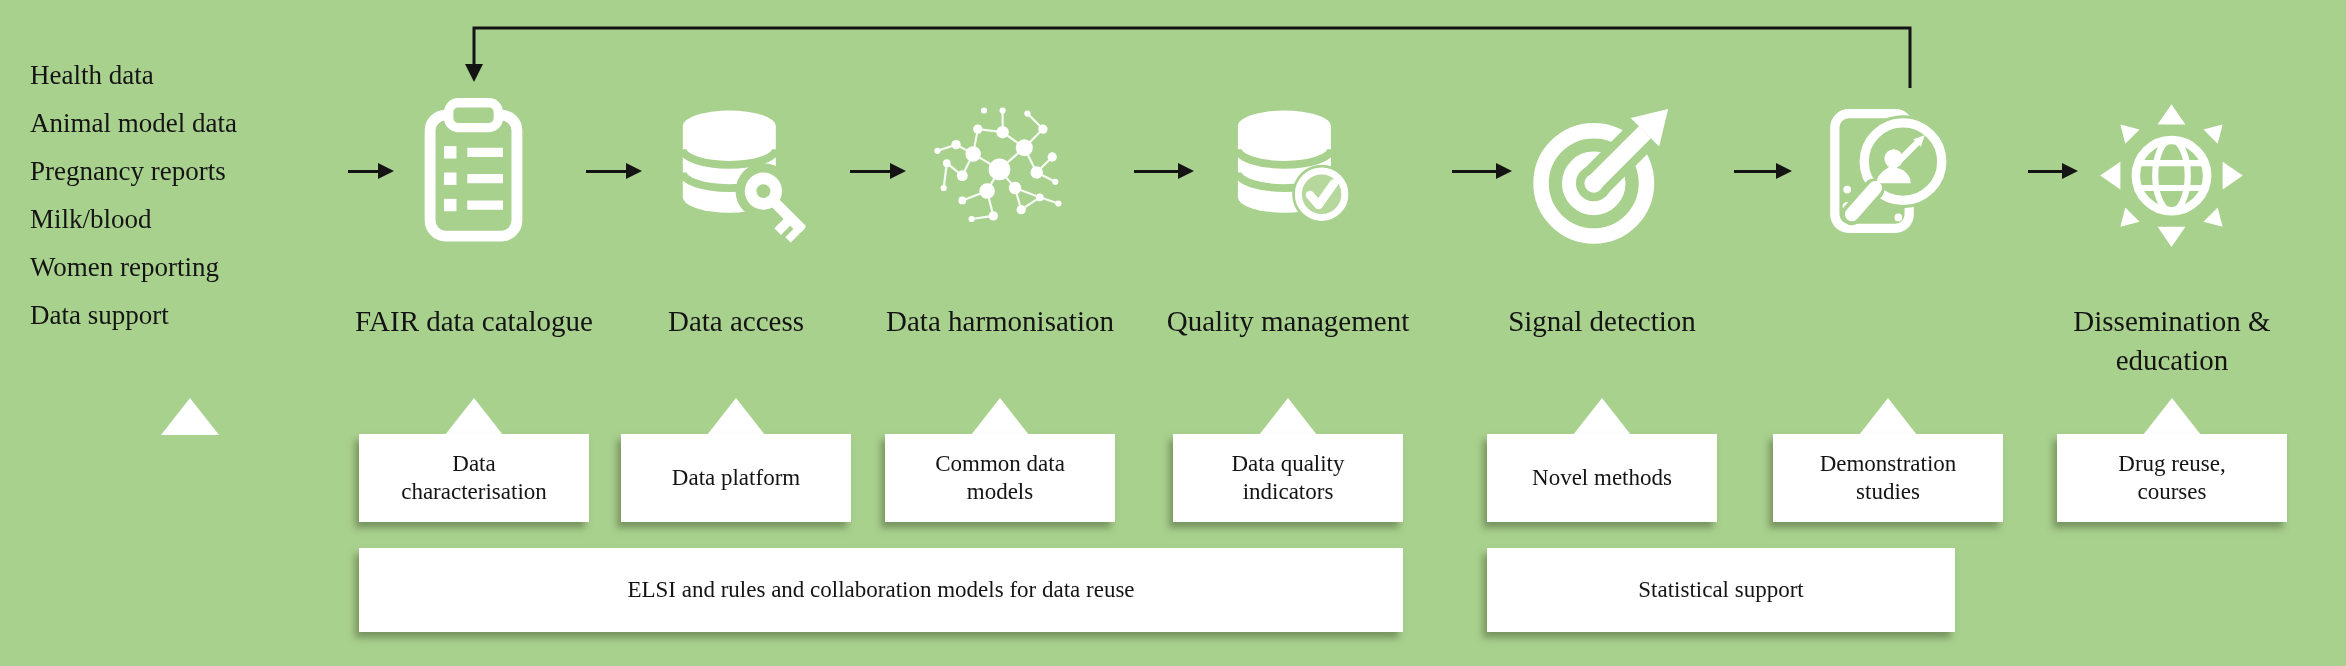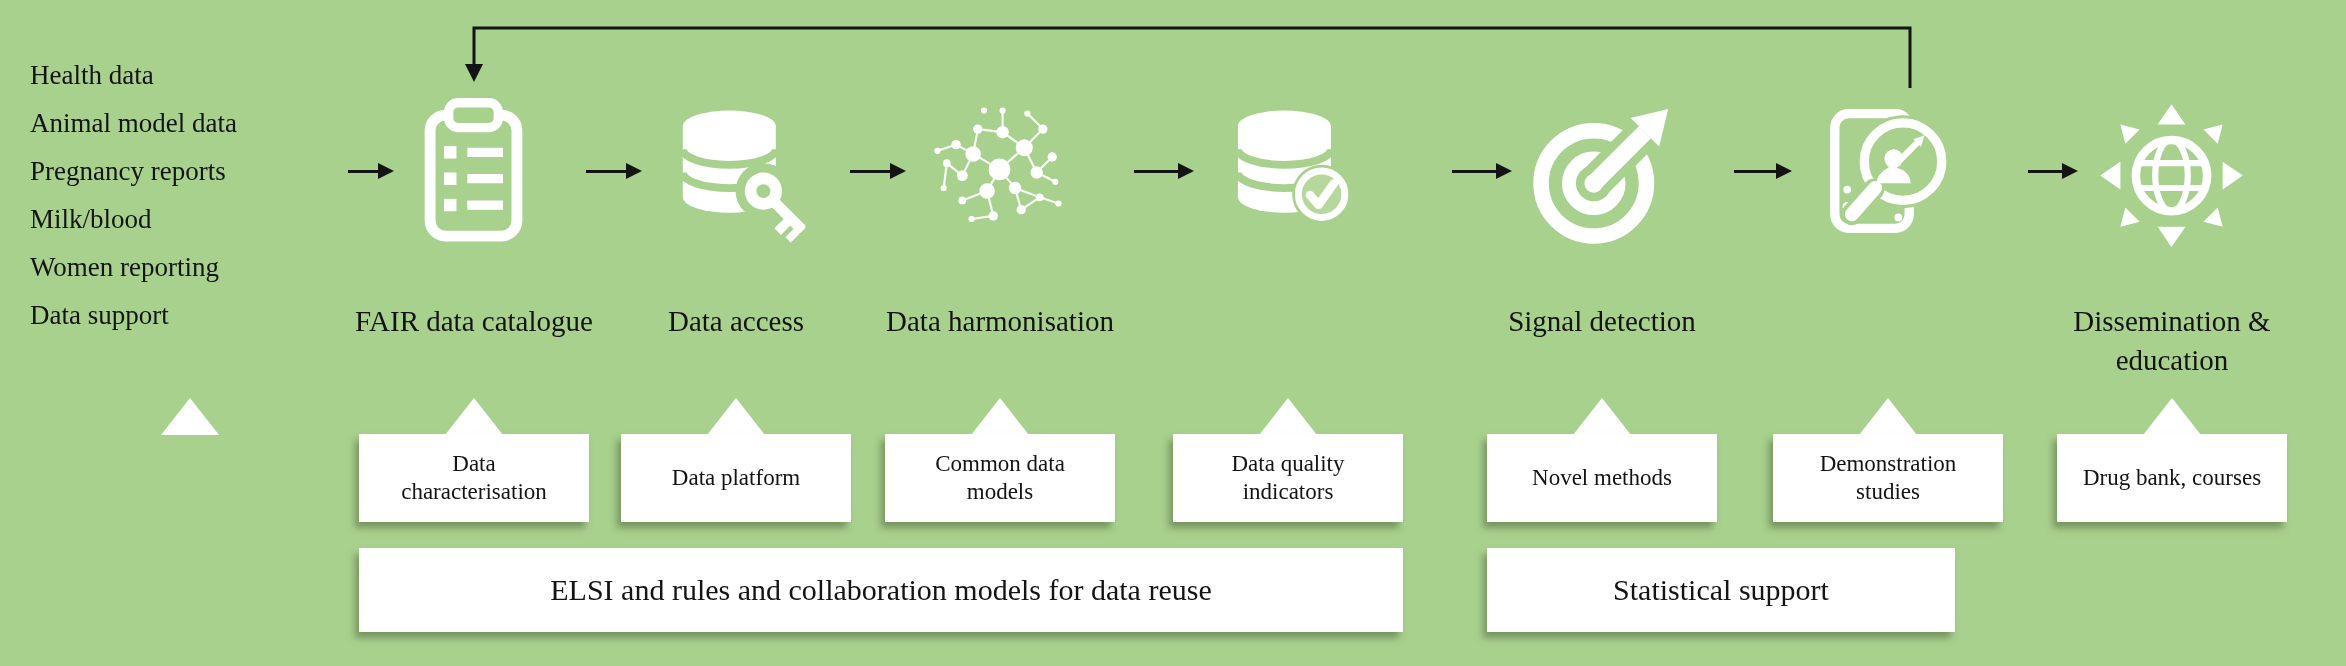--- a/index.html
+++ b/index.html
@@ -66,21 +66,21 @@
     padding: 0 24px;
     box-sizing: border-box;
     box-shadow: -4px 6px 7px rgba(70,90,50,0.5);
   }
   .bar {
     position: absolute;
     top: 548px; height: 84px;
     background: #ffffff;
     display: flex; align-items: center; justify-content: center;
     text-align: center;
-    font-size: 30px;
+    font-size: 23px;
     box-shadow: -4px 6px 7px rgba(70,90,50,0.5);
   }
   #feedback-svg { position: absolute; left: 0; top: 0; }
 </style>
 </head>
 <body>
 
 <div id="canvas">
 
   <svg id="feedback-svg" width="2346" height="110">
@@ -247,20 +247,21 @@
       <polygon points="83,19 79.8,31.4 70.6,22.2" fill="#fff"></polygon>
       <polygon points="17,19 20.2,31.4 29.4,22.2" fill="#fff"></polygon>
       <polygon points="83,85 79.8,72.6 70.6,81.8" fill="#fff"></polygon>
       <polygon points="17,85 20.2,72.6 29.4,81.8" fill="#fff"></polygon>
     </svg>
   </div>
 
   <div class="step-label" style="left:611px">Data access</div>
   <div class="step-label" style="left:349px">FAIR data catalogue</div>
   <div class="step-label" style="left:875px">Data harmonisation</div>
+  <div class="step-label" style="left:1163px">Quality management</div>
   <div class="step-label" style="left:1477px">Signal detection</div>
   <div class="step-label" style="left:2047px">Dissemination &amp; education</div>
 
   <div class="chev" style="left:161px"></div>
   <div class="chev" style="left:445px"></div>
   <div class="chev" style="left:707px"></div>
   <div class="chev" style="left:971px"></div>
   <div class="chev" style="left:1259px"></div>
   <div class="chev" style="left:1573px"></div>
   <div class="chev" style="left:1859px"></div>
@@ -278,21 +279,21 @@
   <div class="sbox" style="left:1173px">
       <span>Data quality indicators</span>
     </div>
   <div class="sbox" style="left:1487px">
       <span>Novel methods</span>
     </div>
   <div class="sbox" style="left:1773px">
       <span>Demonstration studies</span>
     </div>
   <div class="sbox" style="left:2057px">
-      <span>Drug bank, courses</span>
+      <span>Drug reuse, courses</span>
     </div>
 
   <div class="bar" style="left:359px;width:1044px">
       <span>ELSI and rules and collaboration models for data reuse</span>
     </div>
   <div class="bar" style="left:1487px;width:468px">
       <span>Statistical support</span>
     </div>
 
 </div>

